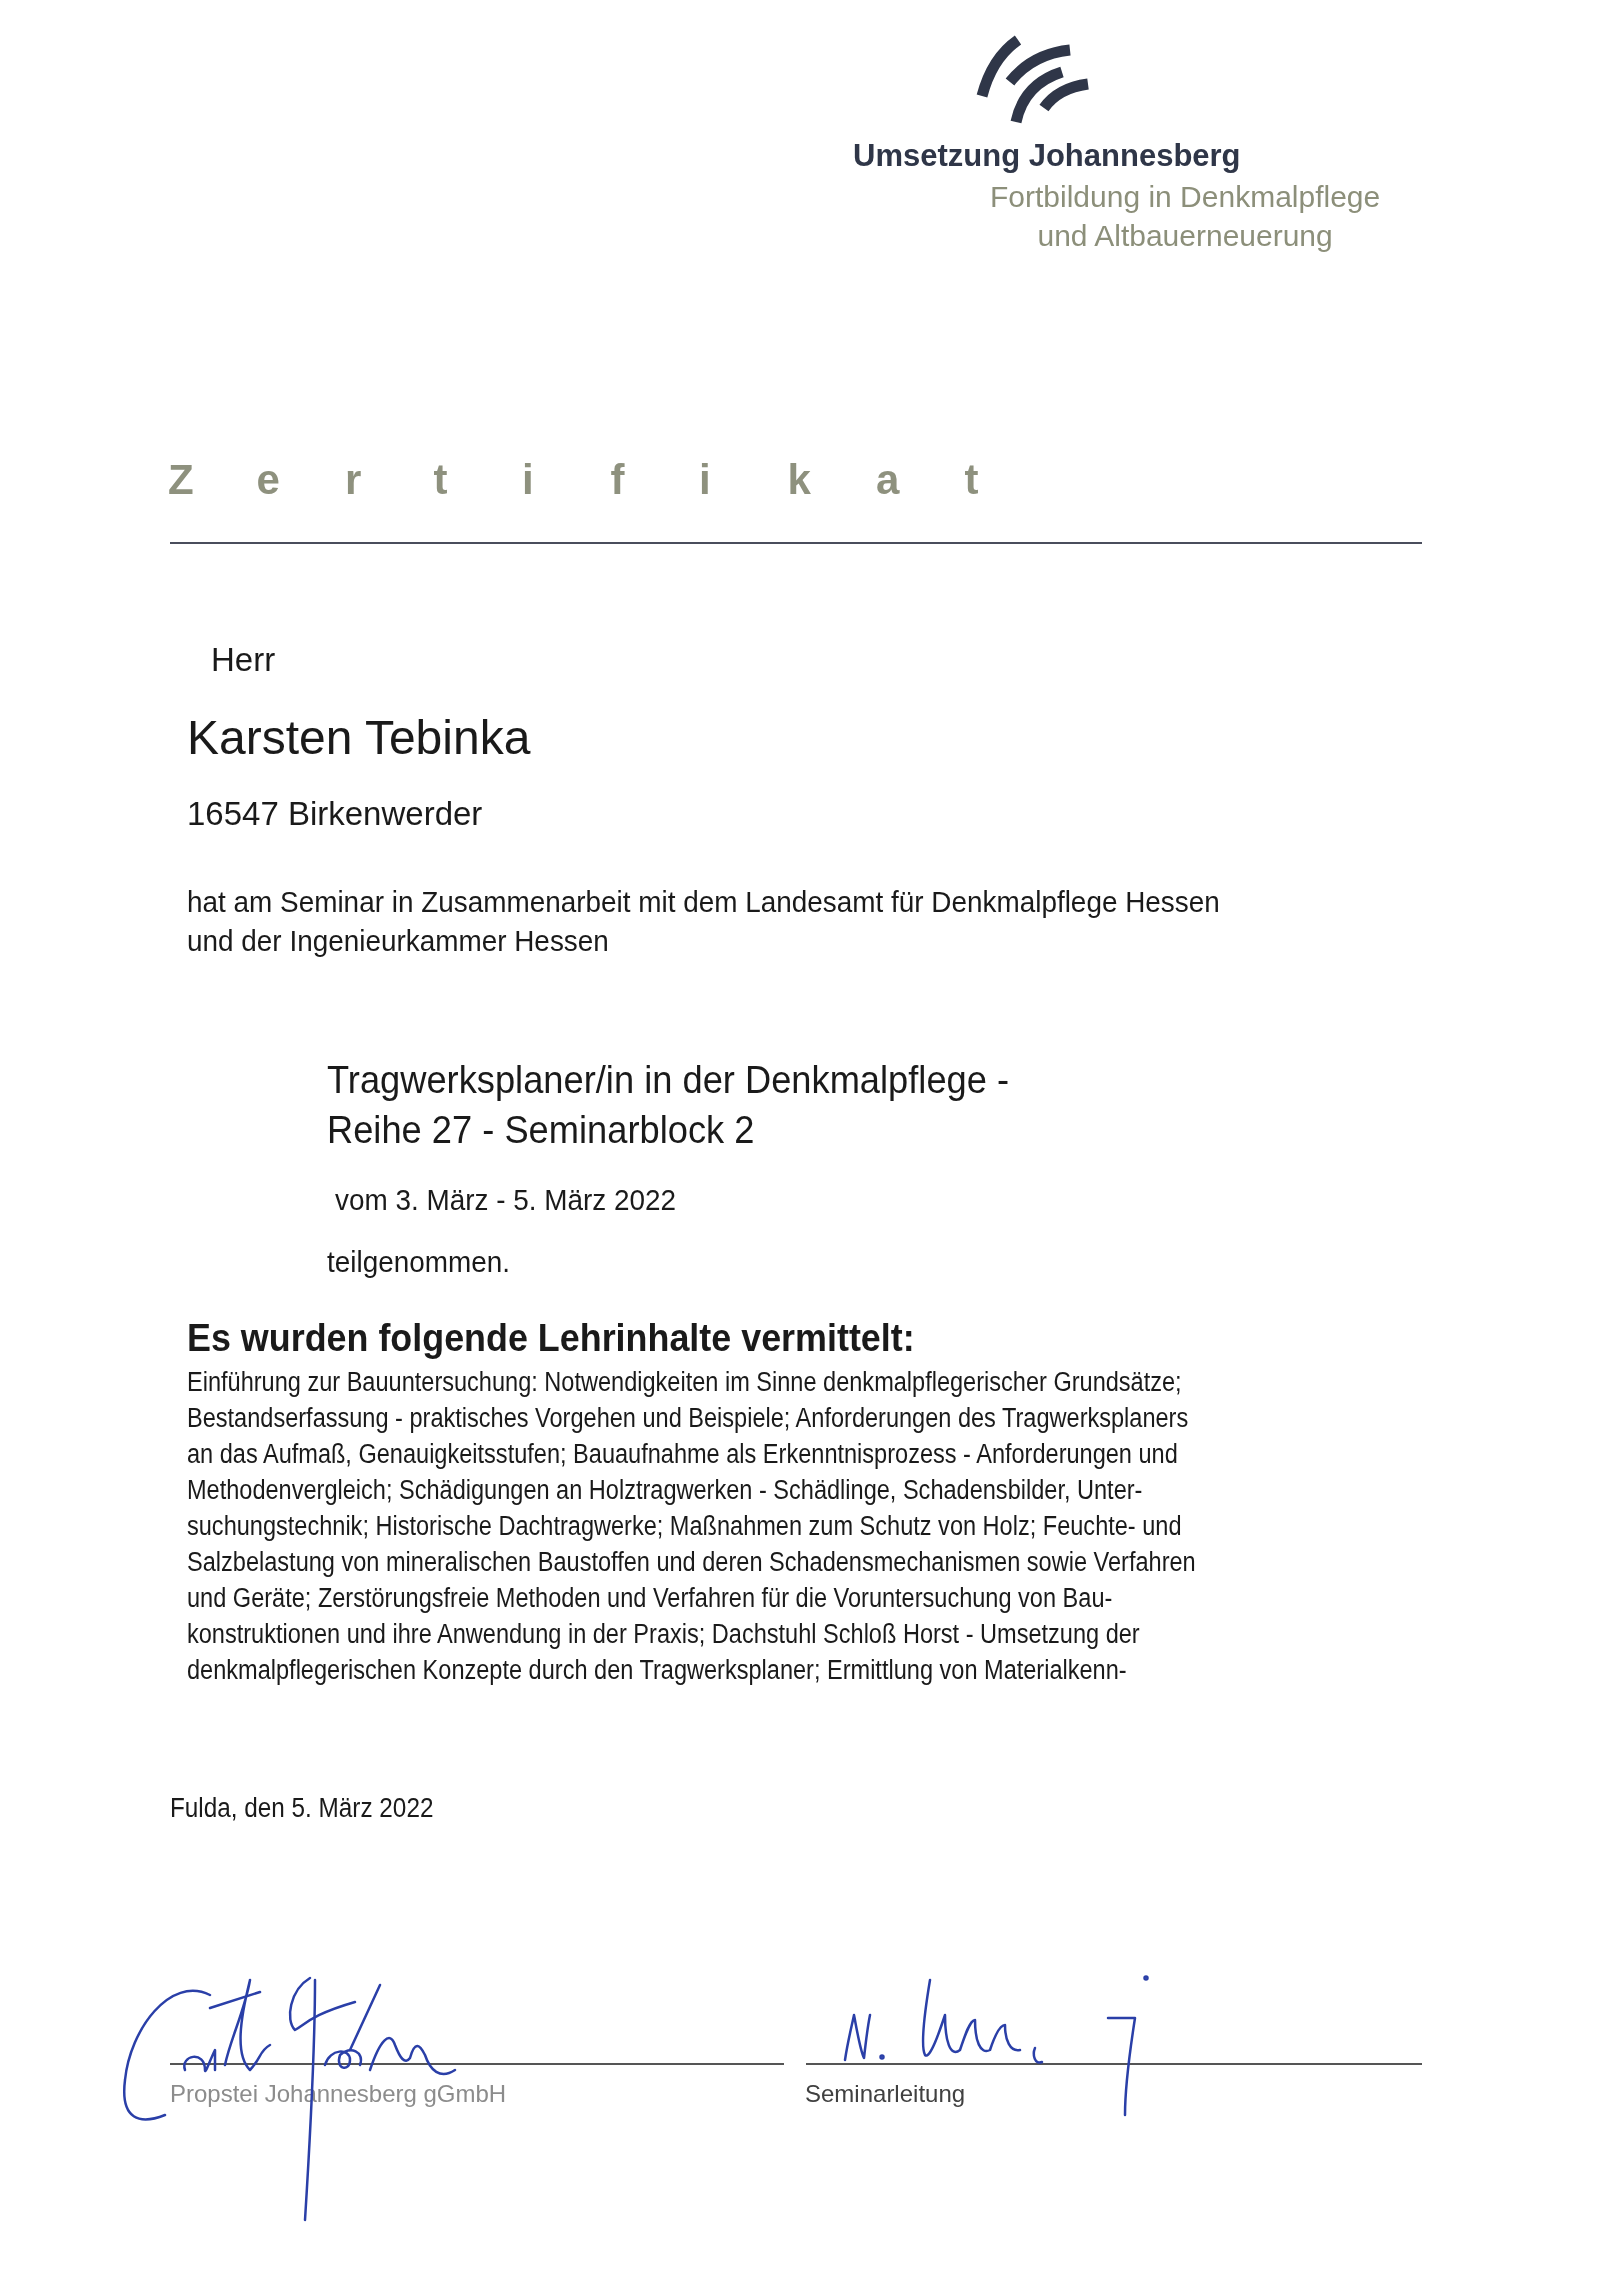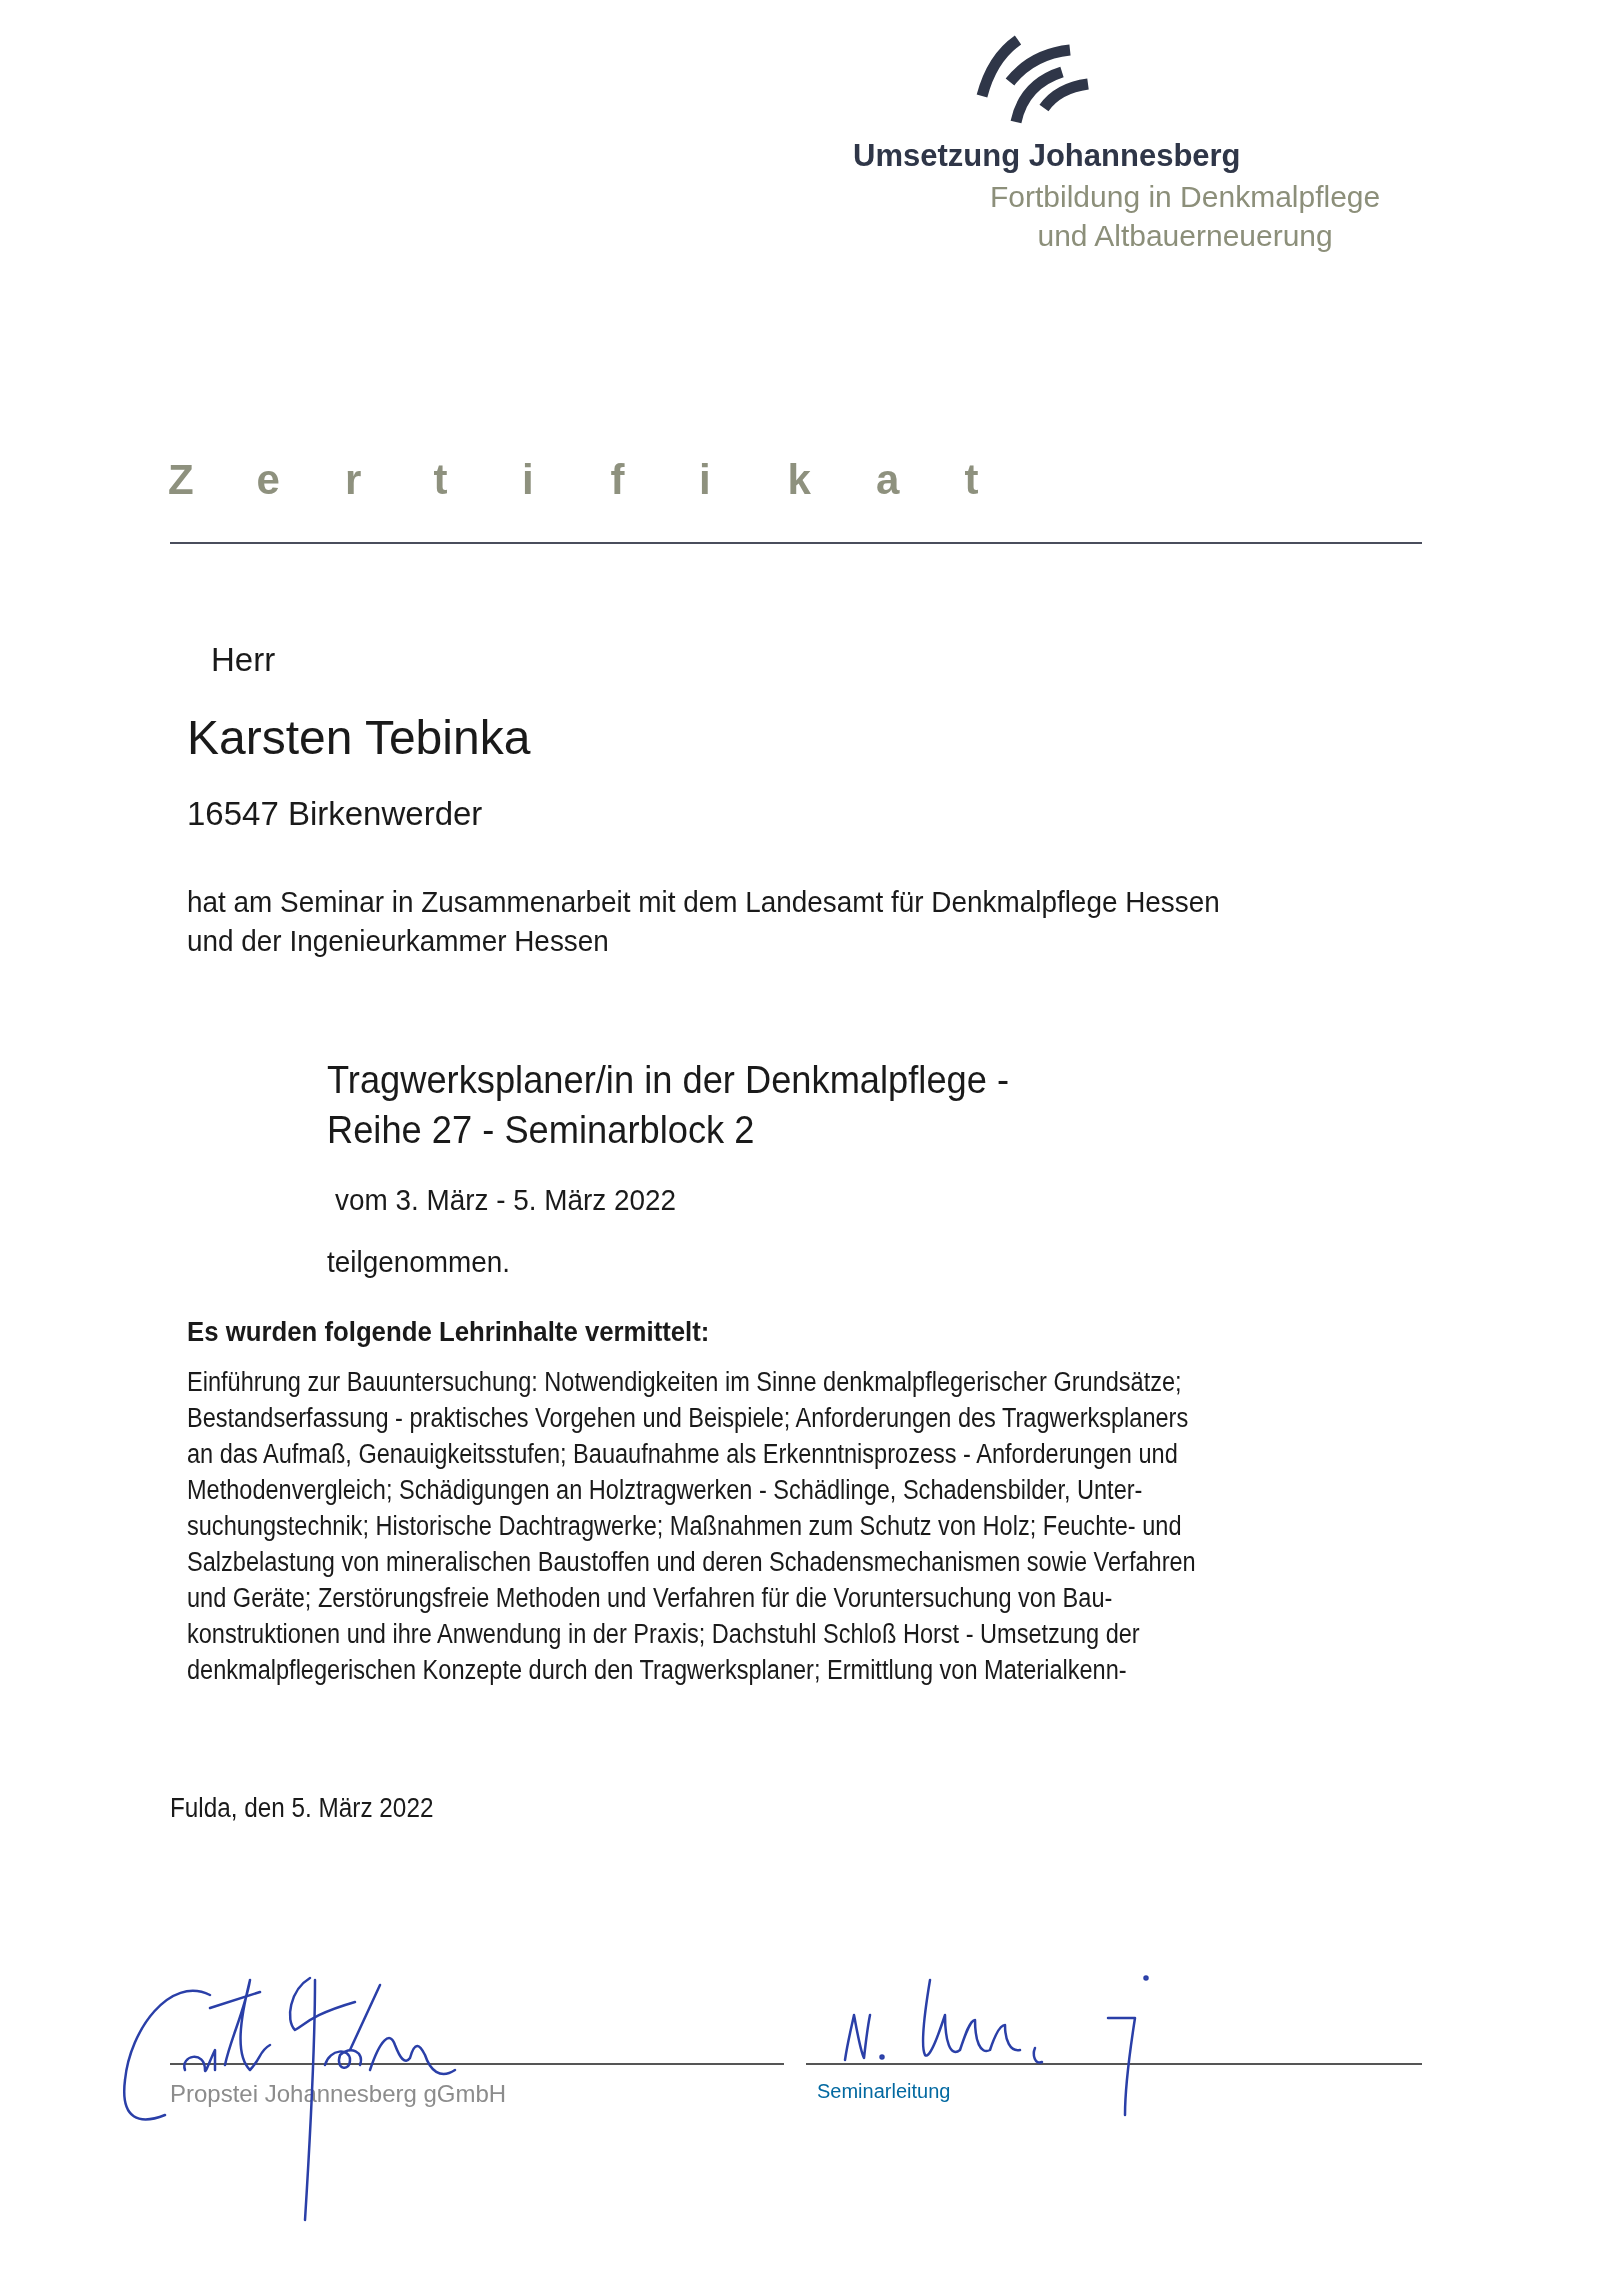--- a/index.html
+++ b/index.html
@@ -23,30 +23,30 @@
   .salutation { left: 187px; top: 641px; font-size: 33px; margin-left: 24px; }
   .name { left: 187px; top: 710px; font-size: 48px; }
   .city { left: 187px; top: 795px; font-size: 33px; }
 
   .intro { left: 187px; top: 882px; font-size: 30px; line-height: 39px; }
 
   .course-title { left: 327px; top: 1055px; font-size: 39px; line-height: 50px; }
   .course-dates { left: 327px; top: 1183px; font-size: 30px; margin-left: 8px; }
   .course-done { left: 327px; top: 1245px; font-size: 30px; }
 
-  .content-heading { left: 187px; top: 1316px; font-size: 28px; font-weight: bold; }
+  .content-heading { left: 187px; top: 1316px; font-size: 39px; font-weight: bold; }
   .content-body { left: 187px; top: 1364px; font-size: 27px; line-height: 36px; }
 
   .place-date { left: 170px; top: 1793px; font-size: 27px; }
 
   
   .sig-line-left { left: 170px; top: 2063px; width: 614px; height: 2px; background: #555; }
   .sig-line-right { left: 806px; top: 2063px; width: 616px; height: 2px; background: #555; }
   .sig-label-left { left: 170px; top: 2080px; font-size: 24px; color: #8c8c8c; }
-  .sig-label-right { left: 805px; top: 2080px; font-size: 20px; color: #0369a1; margin-left: 12px; }
+  .sig-label-right { left: 805px; top: 2080px; font-size: 24px; color: #404040; }
   .sig-svg { position: absolute; }
 </style>
 </head>
 <body>
 
 <svg class="abs logo-mark" viewBox="0 0 130 100">
   <g fill="none" stroke="#2f3648" stroke-width="11" stroke-linecap="butt">
     <path d="M 12 66 Q 22 28 48 10"></path>
     <path d="M 40 52 Q 62 24 100 20"></path>
     <path d="M 46 92 Q 54 54 92 42"></path>

